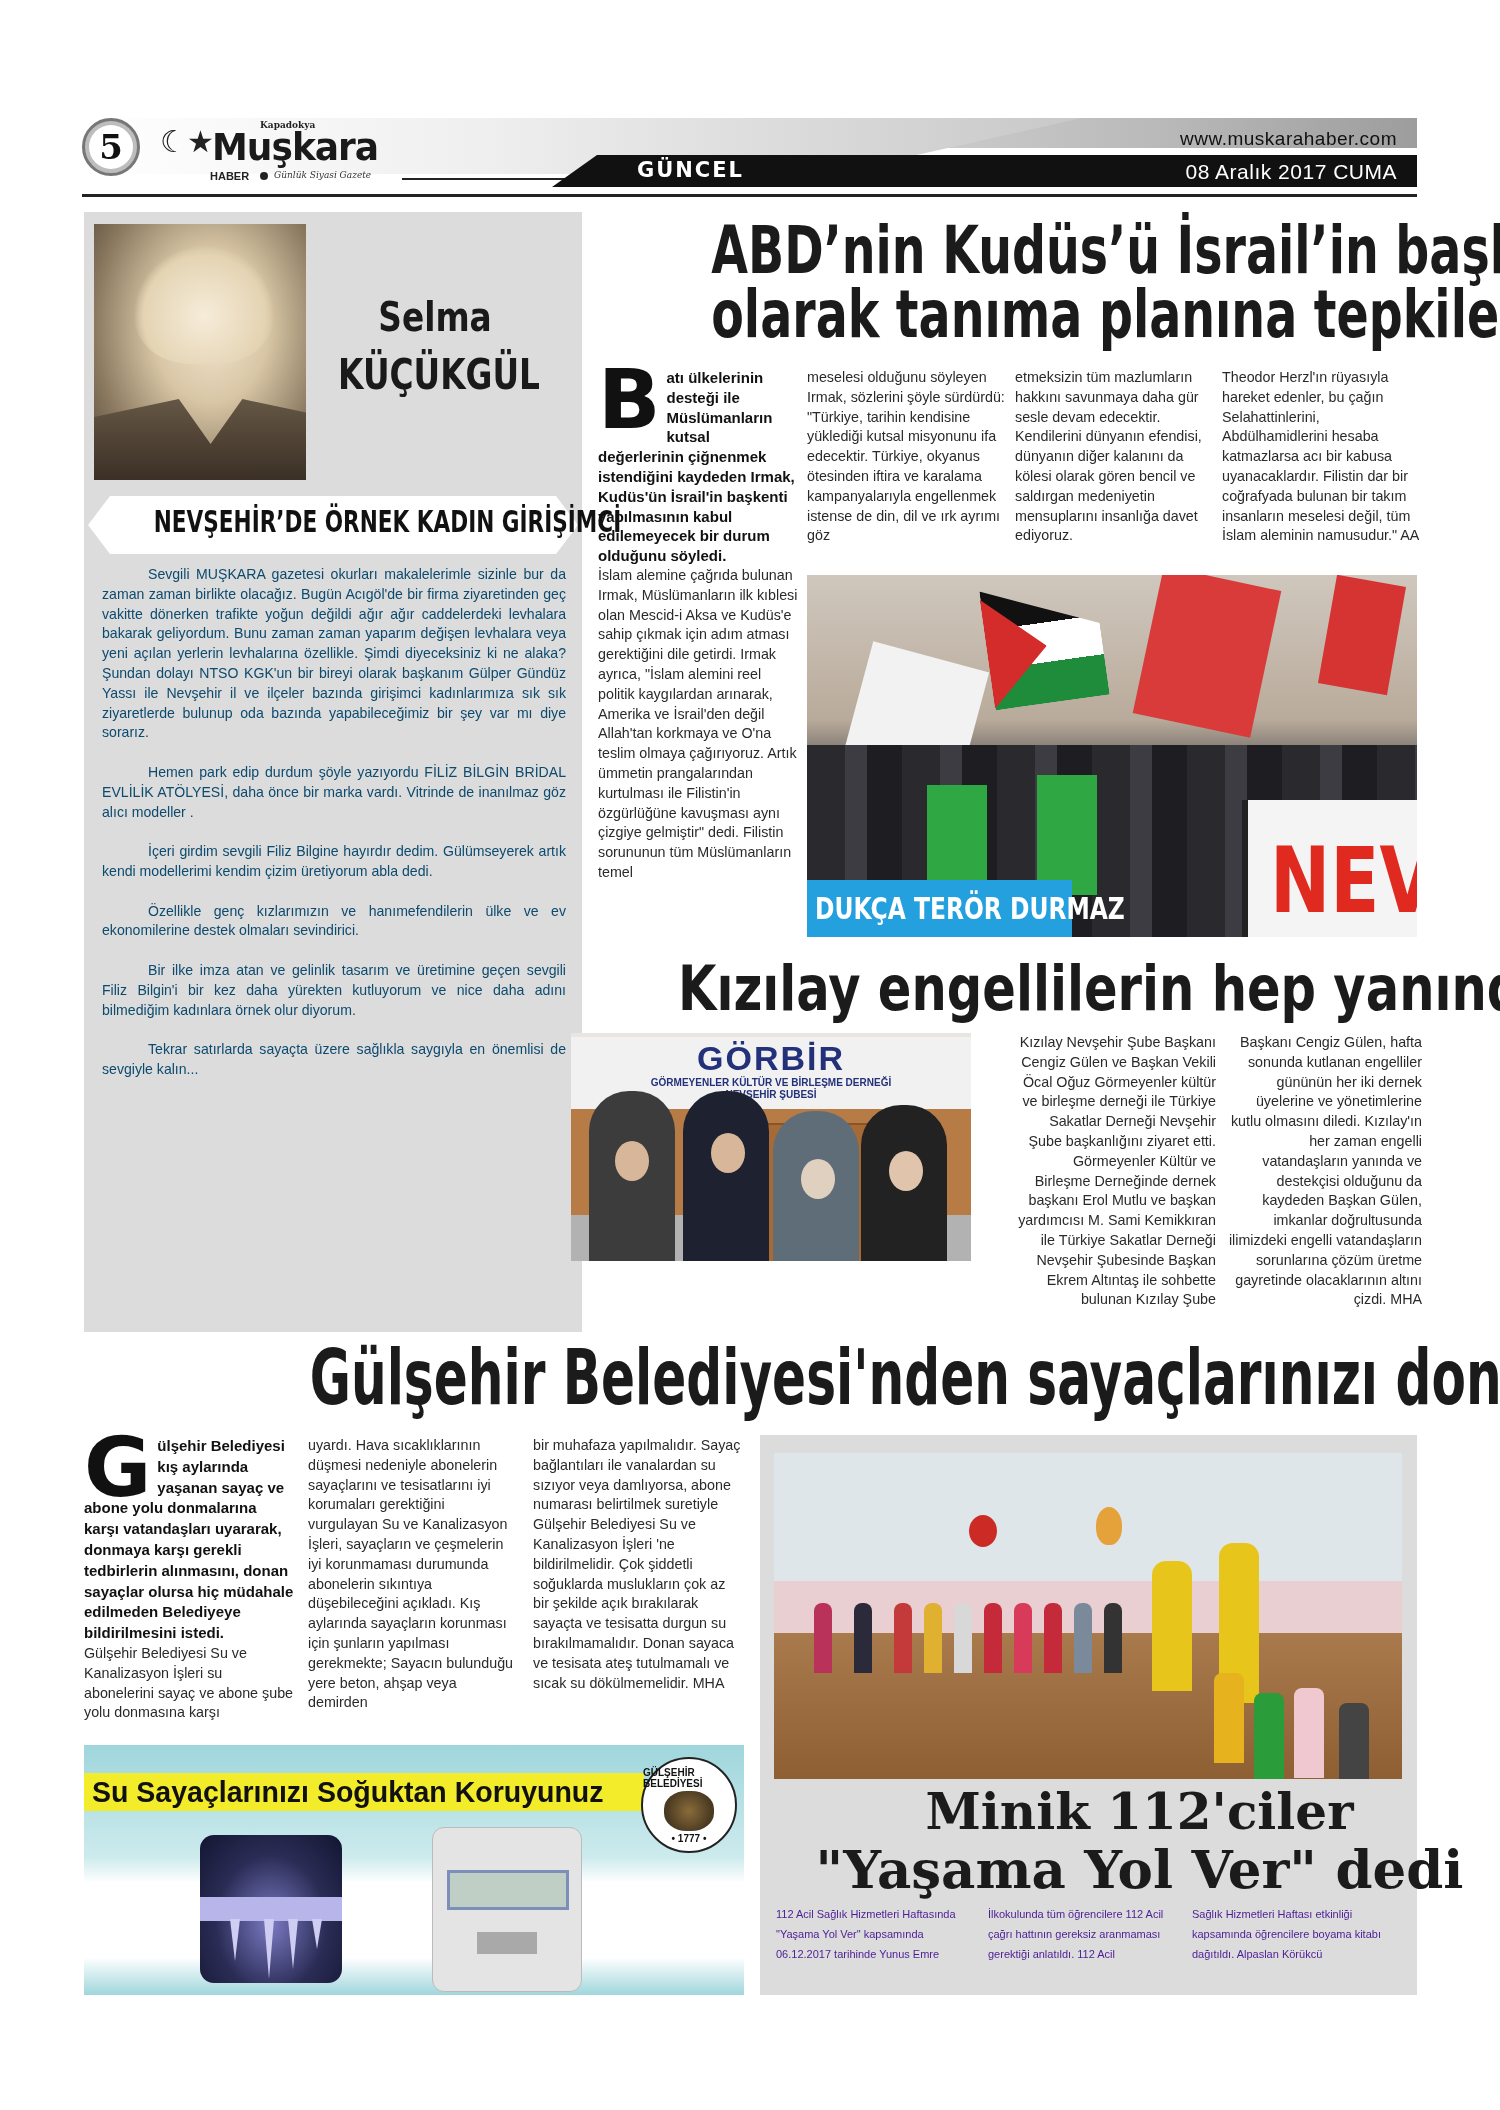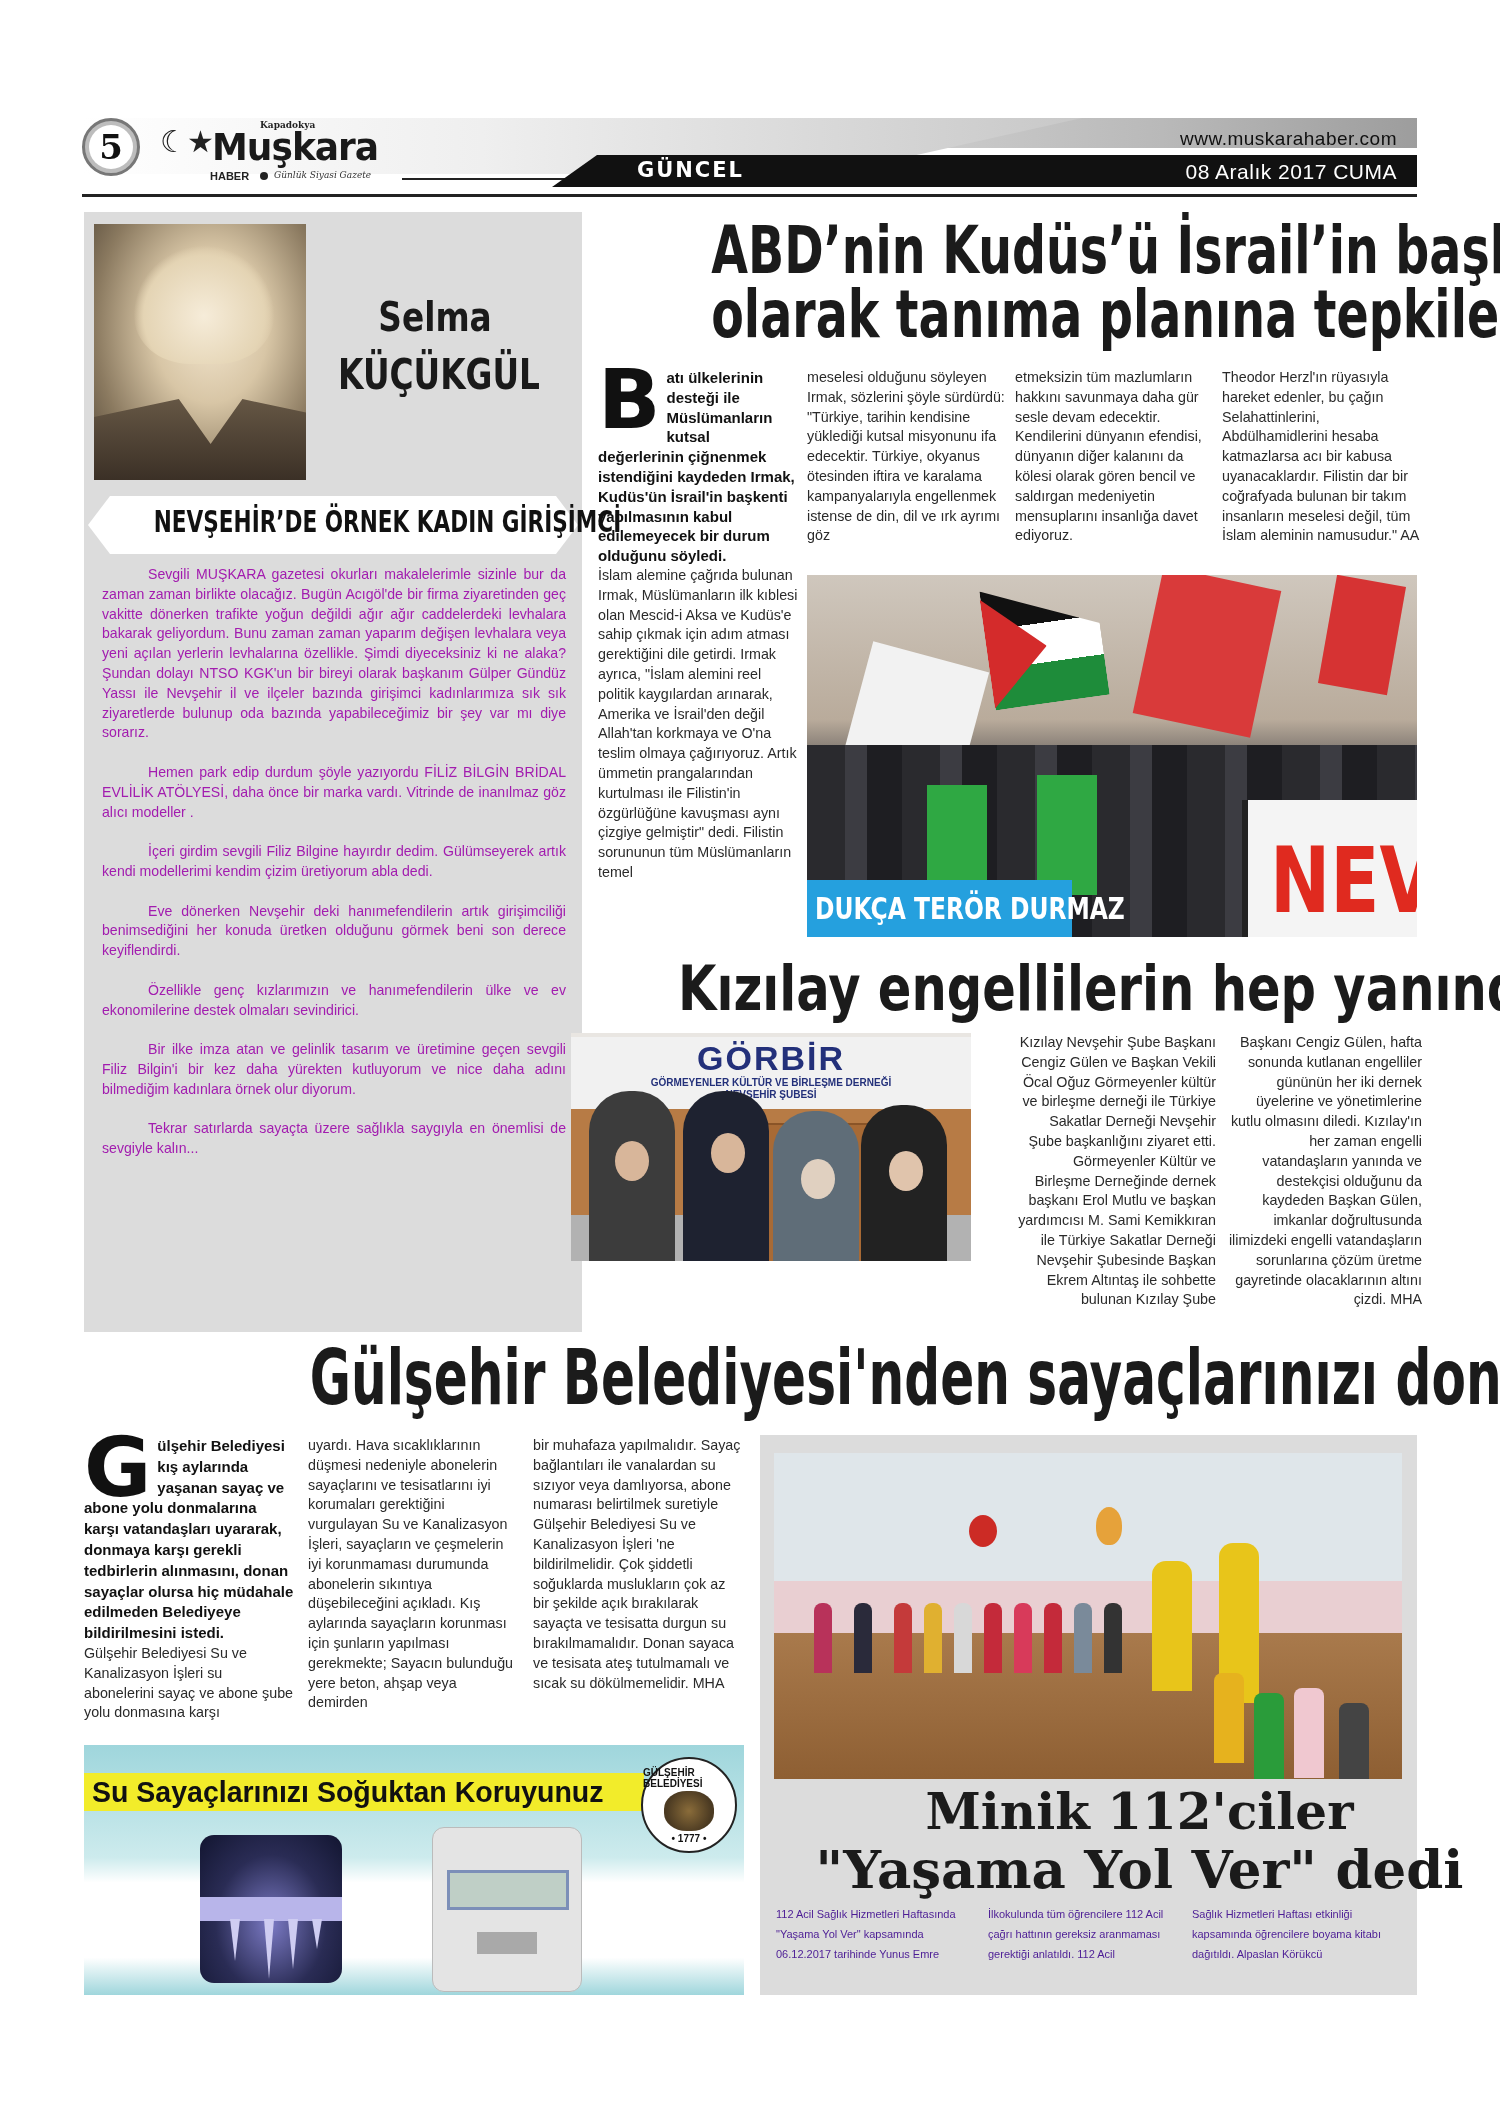--- a/index.html
+++ b/index.html
@@ -27,21 +27,21 @@
 
   
   .col-box { position:absolute; left: 84px; top: 212px; width: 498px; height: 1120px; background: #dcdcdc; }
   .author-photo { position:absolute; left: 10px; top: 12px; width: 212px; height: 256px; background: radial-gradient(ellipse at 55% 40%, #f3e6cf 0%, #d8c6a6 35%, #8b7a60 70%, #4d4234 100%); }
   .author-photo .hair { position:absolute; left:40px; top:20px; width:140px; height:120px; border-radius: 50% 50% 40% 40%; background: radial-gradient(circle at 50% 60%, #f6ecd9 0%, #e4d4b4 60%, transparent 70%); }
   .author-photo .body { position:absolute; left:0; bottom:0; width:212px; height:90px; background: linear-gradient(180deg,#6a5b48,#3b3026); clip-path: polygon(0 30%,40% 10%,55% 60%,70% 10%,100% 25%,100% 100%,0 100%); }
   .author-first { position:absolute; left: 236px; top: 82px; width: 230px; text-align:center; font-family:"DejaVu Sans",sans-serif; font-weight:bold; font-size: 40px; color:#1a1a1a; transform: scaleX(0.82); }
   .author-last { position:absolute; left: 210px; top: 138px; width: 290px; text-align:center; font-family:"DejaVu Sans",sans-serif; font-weight:bold; font-size: 42px; color:#1a1a1a; transform: scaleX(0.78); }
   .col-title-bar { position:absolute; left: 4px; top: 284px; width: 490px; height: 58px; background:#fff; clip-path: polygon(22px 0, calc(100% - 22px) 0, 100% 50%, calc(100% - 22px) 100%, 22px 100%, 0 50%); }
   .col-title { position:absolute; left: 0; top: 292px; width: 498px; text-align:center; font-family:"DejaVu Sans",sans-serif; font-weight:bold; font-size: 30px; color:#111; transform: scaleX(0.72); white-space:nowrap; }
-  .col-text { position:absolute; left: 18px; top: 353px; width: 464px; font-size: 14.1px; line-height: 19.8px; text-align: justify; color:#a21caf; }
+  .col-text { position:absolute; left: 18px; top: 353px; width: 464px; font-size: 14.1px; line-height: 19.8px; text-align: justify; color:#0c4a6e; }
   .col-text p { text-indent: 46px; margin-bottom: 19.8px; }
 
   
   .h1 { position:absolute; left: 595px; top: 218px; width: 830px; text-align:center; font-family:"DejaVu Sans",sans-serif; font-weight:bold; color:#1b1b1b; line-height: 1; }
   .h1 .l { display:block; font-size: 66px; transform: scaleX(0.72); white-space:nowrap; height: 64px; }
   .a1-col { position:absolute; width: 200px; font-size: 14.3px; line-height: 19.8px; color:#2a2a2a; }
   .a1-col.lead { font-weight: bold; color:#111; font-size: 15px; }
   .dropcap { float:left; font-family:"DejaVu Sans",sans-serif; font-weight:bold; font-size: 82px; line-height: 60px; margin: 2px 6px 0 0; color:#111; }
   .photo-protest { position:absolute; left: 807px; top: 575px; width: 610px; height: 362px; overflow:hidden; background: linear-gradient(180deg,#cfc7bd 0%,#b9ab9b 40%,#3a3a3e 60%,#222 100%); }
   .photo-protest .flag-pal { position:absolute; left: 180px; top: 8px; width:115px; height:120px; background: linear-gradient(180deg,#111 0 33%,#fff 33% 66%,#1e8c3a 66% 100%); clip-path: polygon(0 0,100% 40%,100% 100%,0 100%); transform: rotate(-8deg); }
@@ -128,21 +128,20 @@
     <div class="body"></div>
   </div>
   <div class="author-first">Selma</div>
   <div class="author-last">KÜÇÜKGÜL</div>
   <div class="col-title-bar"></div>
   <div class="col-title">NEVŞEHİR’DE ÖRNEK KADIN GİRİŞİMCİ</div>
   <div class="col-text">
     <p>Sevgili MUŞKARA gazetesi okurları makalelerimle sizinle bur da zaman zaman birlikte olacağız. Bugün Acıgöl'de bir firma ziyaretinden geç vakitte dönerken trafikte yoğun değildi ağır ağır caddelerdeki levhalara bakarak geliyordum. Bunu zaman zaman yaparım değişen levhalara veya yeni açılan yerlerin levhalarına özellikle. Şimdi diyeceksiniz ki ne alaka? Şundan dolayı NTSO KGK'un bir bireyi olarak başkanım Gülper Gündüz Yassı ile Nevşehir il ve ilçeler bazında girişimci kadınlarımıza sık sık ziyaretlerde bulunup oda bazında yapabileceğimiz bir şey var mı diye sorarız.</p>
     <p>Hemen park edip durdum şöyle yazıyordu FİLİZ BİLGİN BRİDAL EVLİLİK ATÖLYESİ, daha önce bir marka vardı. Vitrinde de inanılmaz göz alıcı modeller .</p>
     <p>İçeri girdim sevgili Filiz Bilgine hayırdır dedim. Gülümseyerek artık kendi modellerimi kendim çizim üretiyorum abla dedi.</p>
-    <p>Eve dönerken Nevşehir deki hanımefendilerin artık girişimciliği benimsediğini her konuda üretken olduğunu görmek beni son derece keyiflendirdi.</p>
     <p>Özellikle genç kızlarımızın ve hanımefendilerin ülke ve ev ekonomilerine destek olmaları sevindirici.</p>
     <p>Bir ilke imza atan ve gelinlik tasarım ve üretimine geçen sevgili Filiz Bilgin'i bir kez daha yürekten kutluyorum ve nice daha adını bilmediğim kadınlara örnek olur diyorum.</p>
     <p>Tekrar satırlarda sayaçta üzere sağlıkla saygıyla en önemlisi de sevgiyle kalın...</p>
   </div>
 </div>
 
 <div class="h1">
   <span class="l">ABD’nin Kudüs’ü İsrail’in başkenti</span>
   <span class="l">olarak tanıma planına tepkiler</span>
 </div>

